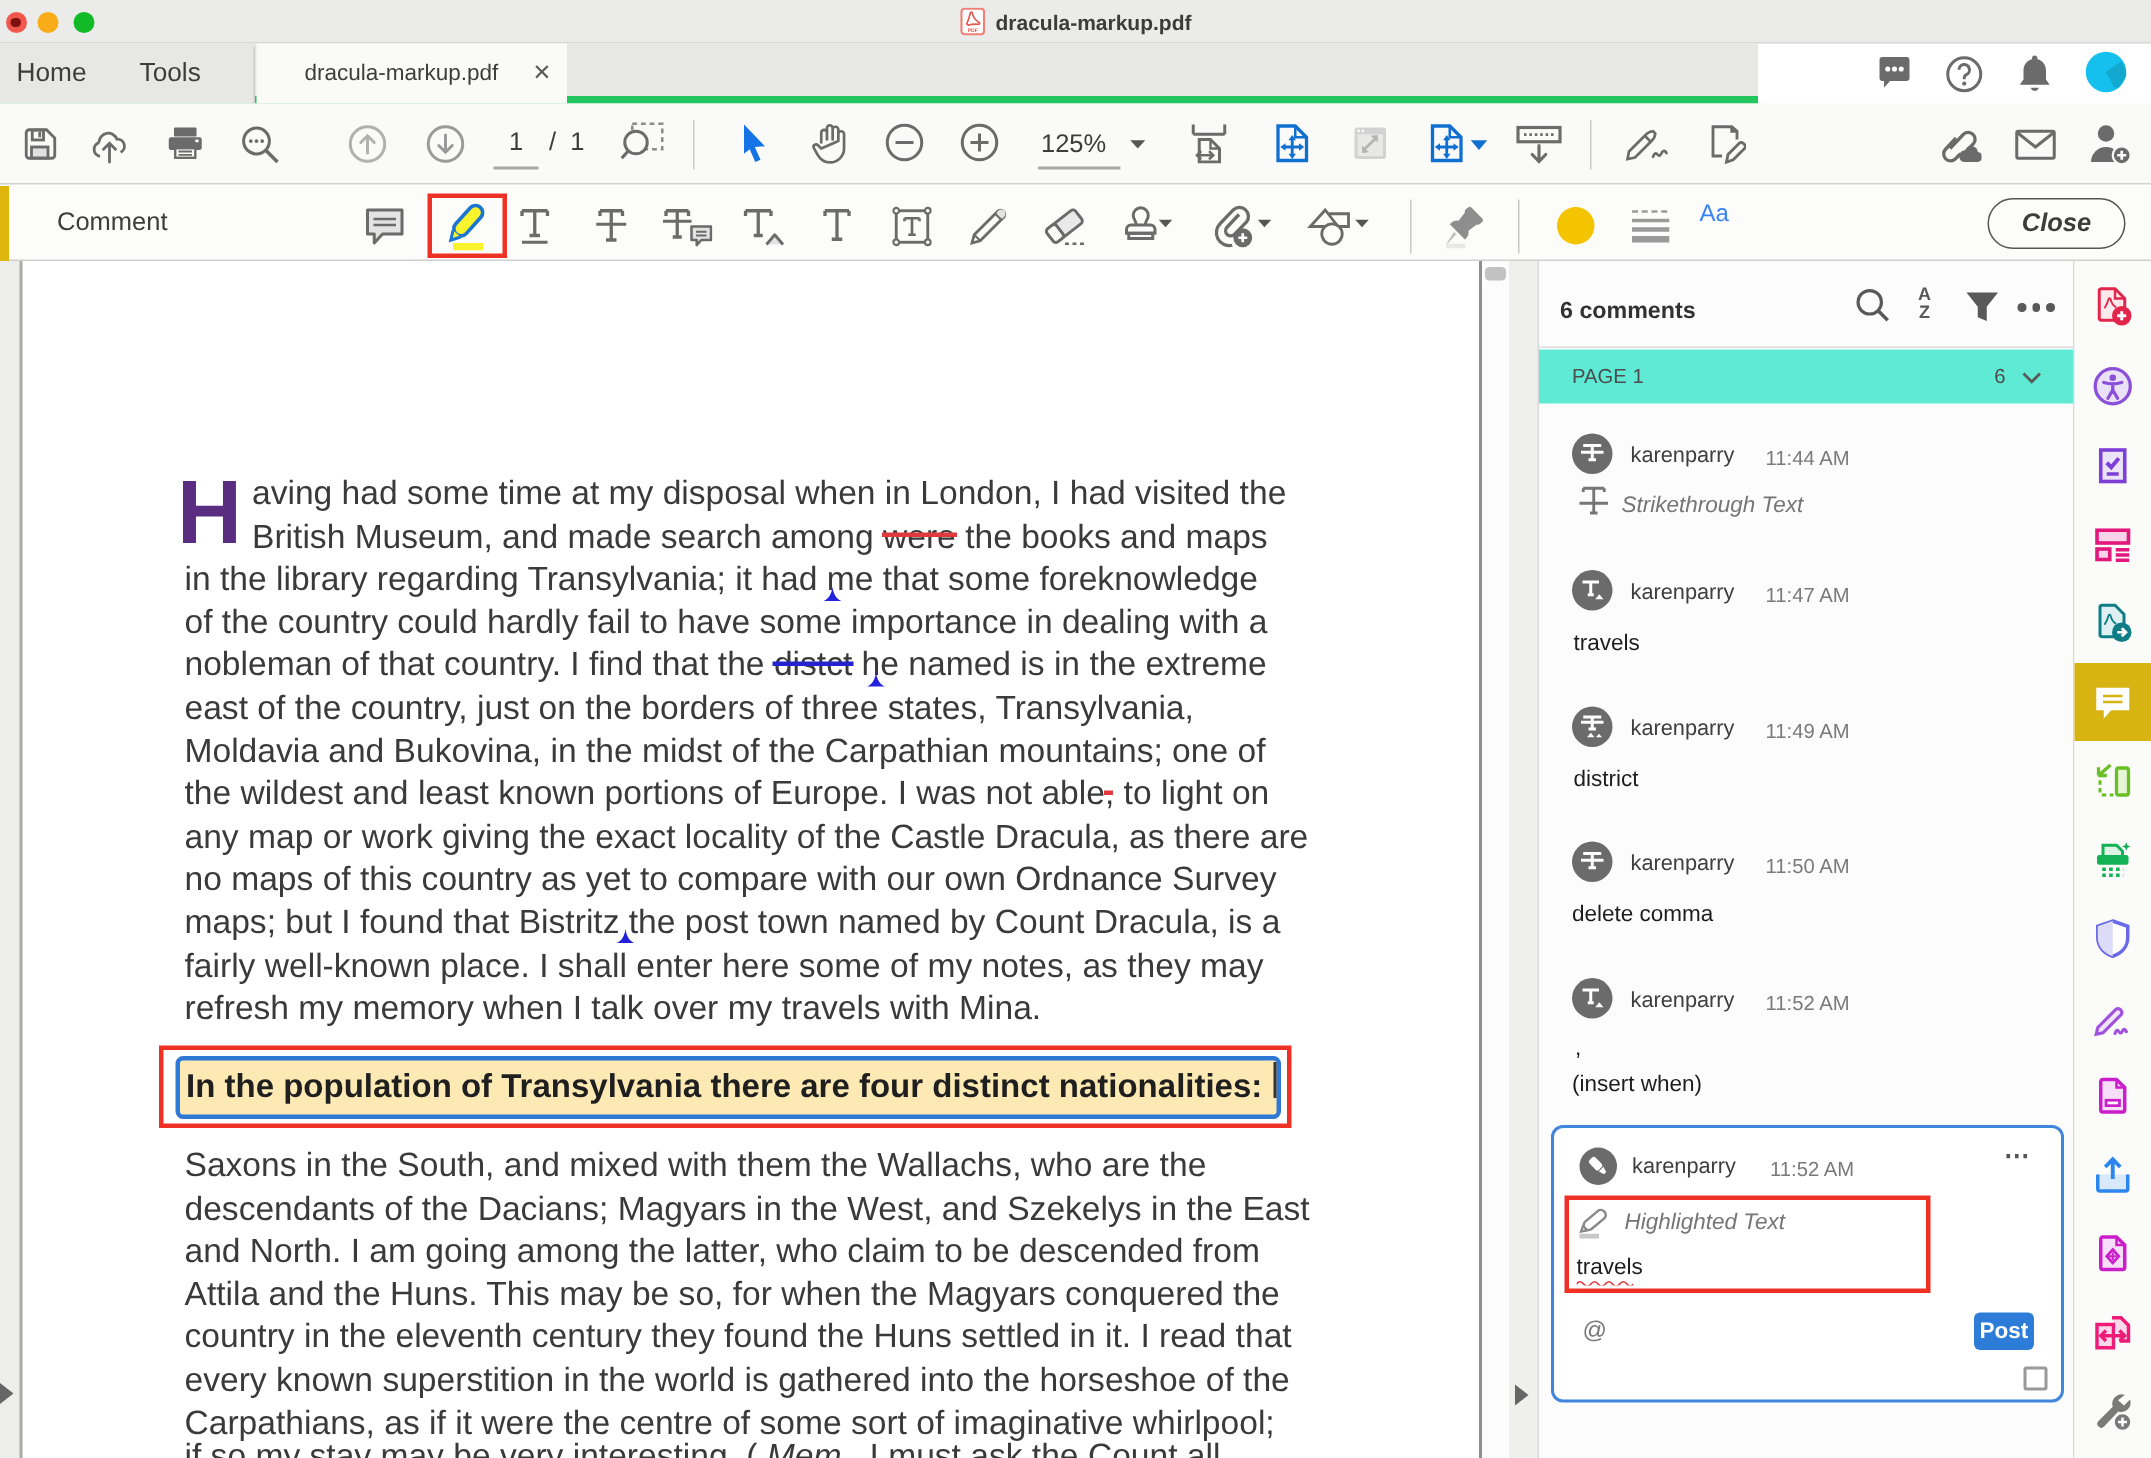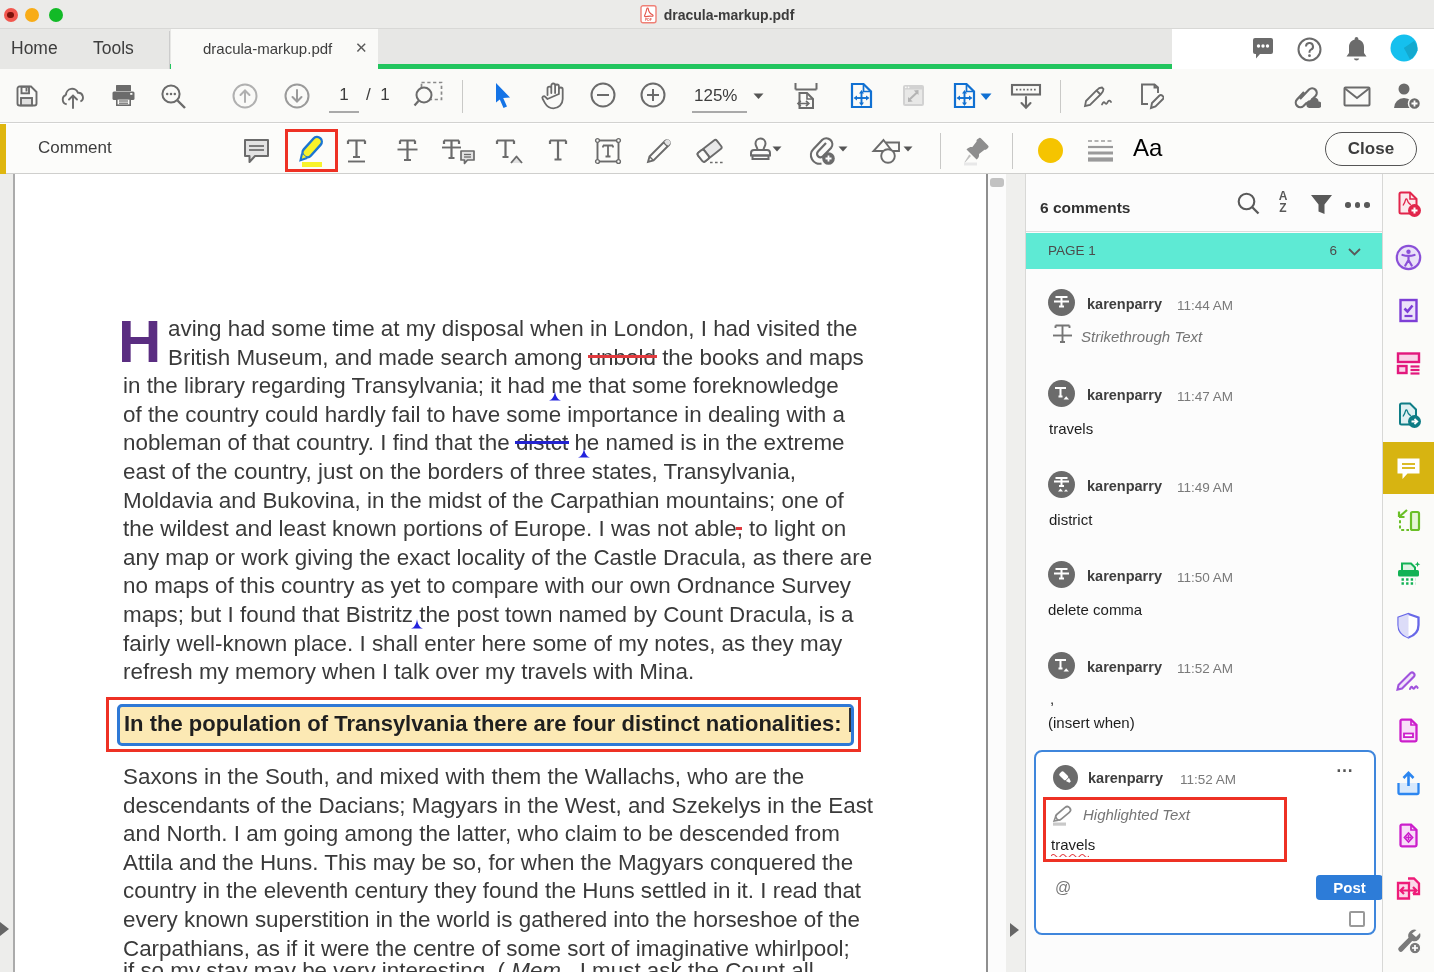--- a/index.html
+++ b/index.html
@@ -22,21 +22,21 @@
   
   #toolbar { left:0; top:69px; width:1434px; height:54px; background:#fafaf8; border-bottom:1px solid #d2d2d0; }
   .tbi { position:absolute; }
   .vsep { position:absolute; width:1px; background:#c9c9c7; }
 
   
   #commentbar { left:0; top:124px; width:1434px; height:50px; background:#fcfcfa; border-bottom:1px solid #cfcfcd; }
   #cb-yellow { position:absolute; left:0; top:0; width:6px; height:50px; background:#dfb60e; }
   #cb-label { position:absolute; left:38px; top:14px; font-size:17px; color:#3d3d3d; }
   #redbox-tool { position:absolute; left:285px; top:5px; width:53px; height:43px; border:3.5px solid #ee3124; }
-  #closebtn { position:absolute; left:1325px; top:8px; width:92px; height:34px; border:1.5px solid #555; border-radius:17px; background:#fcfcfa; text-align:center; font-size:17px; font-weight:bold; color:#3d3d3d; line-height:31px; }
+  #closebtn { position:absolute; left:1325px; top:8px; width:92px; height:34px; border:1.5px solid #555; border-radius:17px; background:#fcfcfa; text-align:center; font-size:17px; font-weight:bold; color:#3d3d3d; line-height:31px;font-style:italic; }
 
   
   #docarea { left:0; top:174px; width:1006px; height:798px; background:#fff; }
   #leftrail { position:absolute; left:0; top:0; width:15px; height:798px; background:#ededeb; border-right:2px solid #ababab; }
   #scrolltrack { position:absolute; left:986px; top:0; width:20px; height:798px; background:#fcfcfc; border-left:2px solid #8f8f8f; }
   #scrollthumb { position:absolute; left:2px; top:4px; width:14px; height:9px; background:#c2c2c2; border-radius:3px; }
   .docpane-arrow { width:0; height:0; border-top:7px solid transparent; border-bottom:7px solid transparent; border-left:9px solid #666; }
 
   
   #splitter { left:1006px; top:174px; width:20px; height:798px; background:#efefed; border-right:1px solid #d8d8d6; }
@@ -53,21 +53,21 @@
   .caret { position:absolute; }
 
   
   #hl-redbox { left:106px; top:697px; width:755px; height:55px; border:3px solid #ee3124; }
   #hl-blue { left:117px; top:703.5px; width:737px; height:42px; background:#fce9b4; border:3px solid #2e79d6; border-radius:5px; }
   #hl-text { left:124px; top:710.5px; font-size:22px; font-weight:bold; color:#1f1f1f; }
 
   
   #cpanel { left:1026px; top:174px; width:357px; height:798px; background:#fcfcfc;padding-left:48px; }
   #cp-right-border { left:1382px; top:174px; width:1px; height:798px; background:#d8d8d6; }
-  .cname { font-weight:bold; font-size:14.5px; color:#3e3e3e; }
+  .cname { font-weight:normal; font-size:14.5px; color:#3e3e3e; }
   .ctime { font-size:13.5px; color:#7a7a7a; }
   .cbody { font-size:15px; color:#1d1d1d; }
   .clabel { font-style:italic; font-size:15px; color:#757575; }
   .avatar { position:absolute; width:27px; height:27px; border-radius:50%; background:#6b6b6b; }
 
   
   #rrail { left:1383px; top:174px; width:51px; height:798px; background:#fbfbf9; }
   .rico { position:absolute; left:12px; width:27px; height:27px; }
 </style>
 </head>
@@ -404,38 +404,38 @@
 
   <div class="tbi" style="left:1038px;top:14px;width:25px;height:25px;border-radius:50%;background:#f5c400;"></div>
 
   <svg class="tbi" style="left:1088px;top:15px;" width="25" height="23" viewBox="0 0 25 23">
       <line x1="0" y1="2" x2="25" y2="2" stroke="#9a9a9a" stroke-width="1.6" stroke-dasharray="4 2.5"></line>
       <line x1="0" y1="8" x2="25" y2="8" stroke="#9a9a9a" stroke-width="2.2"></line>
       <line x1="0" y1="14" x2="25" y2="14" stroke="#9a9a9a" stroke-width="3"></line>
       <line x1="0" y1="20.5" x2="25" y2="20.5" stroke="#9a9a9a" stroke-width="4.2"></line>
     </svg>
 
-  <div class="tbi" style="left:1133px;top:10px;font-size:24px;color:#000000;">Aa</div>
+  <div class="tbi" style="left:1133px;top:10px;font-size:16px;color:#3b82f6;">Aa</div>
 </div>
 <div id="closebtn" class="abs" style="top:132px;">Close</div>
 
 <div id="docarea" class="abs">
   <div id="leftrail"></div>
   <div class="docpane-arrow abs" style="left:0px; top:748px;"></div>
   <div id="scrolltrack">
       <div id="scrollthumb"></div>
     </div>
 </div>
 <div id="splitter" class="abs">
   <div class="docpane-arrow" style="position:absolute; left:4px; top:749px;"></div>
 </div>
 
 <div id="page-text" class="abs">
 <div id="dropcap">H</div>aving had some time at my disposal when in London, I had visited the<br>
-British Museum, and made search among <span class="sr">unbold</span> the books and maps<br>
+British Museum, and made search among <span class="sr">were</span> the books and maps<br>
 in the library regarding Transylvania; it had me that some foreknowledge<br>
 of the country could hardly fail to have some importance in dealing with a<br>
 nobleman of that country. I find that the <span class="sb">distct</span> he named is in the extreme<br>
 east of the country, just on the borders of three states, Transylvania,<br>
 Moldavia and Bukovina, in the midst of the Carpathian mountains; one of<br>
 the wildest and least known portions of Europe. I was not able<span class="src">,</span> to light on<br>
 any map or work giving the exact locality of the Castle Dracula, as there are<br>
 no maps of this country as yet to compare with our own Ordnance Survey<br>
 maps; but I found that Bistritz the post town named by Count Dracula, is a<br>
 fairly well-known place. I shall enter here some of my notes, as they may<br>
@@ -570,21 +570,21 @@
           <rect x="6" y="8.5" width="17" height="6.5" rx="3.2" fill="none" stroke="#8a8a8a" stroke-width="1.7"></rect>
           <path d="M6.5 9.5 L2.5 11.8 L6.5 14" fill="none" stroke="#8a8a8a" stroke-width="1.5"></path>
         </g>
       </svg>
     <div class="clabel" style="position:absolute;left:47px;top:54px;">Highlighted Text</div>
     <div class="cbody" style="position:absolute;left:15px;top:84px;">travels</div>
     <svg style="position:absolute;left:15px;top:101px;" width="38" height="4" viewBox="0 0 38 4">
         <path d="M0 3 Q2.4 0 4.8 3 T9.6 3 T14.4 3 T19.2 3 T24 3 T28.8 3 T33.6 3 T38 3" fill="none" stroke="#e03a3e" stroke-width="1.1"></path>
       </svg>
     <div style="position:absolute;left:19px;top:127px;font-size:16px;color:#777;">@</div>
-    <div style="position:absolute;left:280px;top:123px;width:67px;height:25px;background:#2d7cd8;border-radius:4px;color:#fff;font-size:15px;font-weight:bold;text-align:center;line-height:25px;">Post</div>
+    <div style="position:absolute;left:280px;top:123px;width:40px;height:25px;background:#2d7cd8;border-radius:4px;color:#fff;font-size:15px;font-weight:bold;text-align:center;line-height:25px;">Post</div>
     <div style="position:absolute;left:313px;top:159px;width:16px;height:16px;border:2px solid #999;border-radius:2px;"></div>
   </div>
 </div>
 <div id="cp-right-border" class="abs"></div>
 
 <div id="rrail" class="abs">
 
   <svg class="rico" style="top:17px;" viewBox="0 0 27 27">
       <path d="M4.5 3 a1.5 1.5 0 0 1 1.5-1.5 H15 L21.5 8 V21 a1.5 1.5 0 0 1-1.5 1.5 H6 A1.5 1.5 0 0 1 4.5 21 Z" fill="#fbe9ec" stroke="#e2254b" stroke-width="2"></path>
       <path d="M15 1.5 V8 H21.5" fill="none" stroke="#e2254b" stroke-width="1.6"></path>

